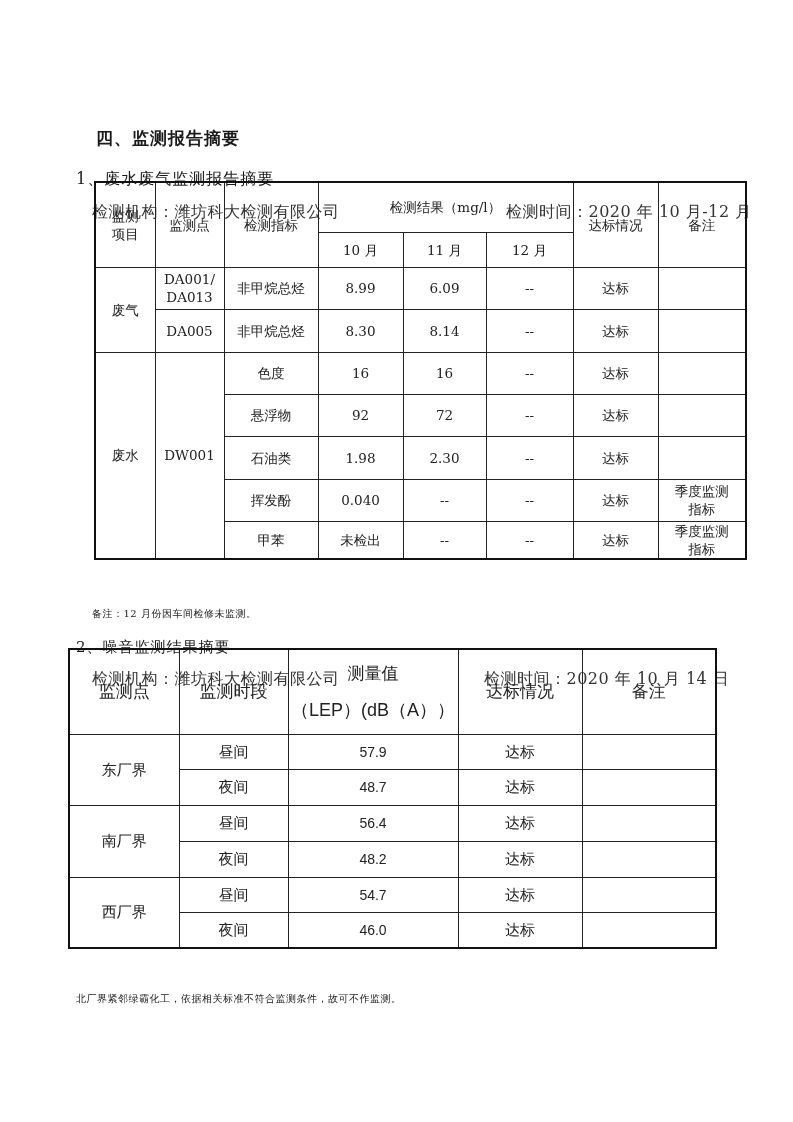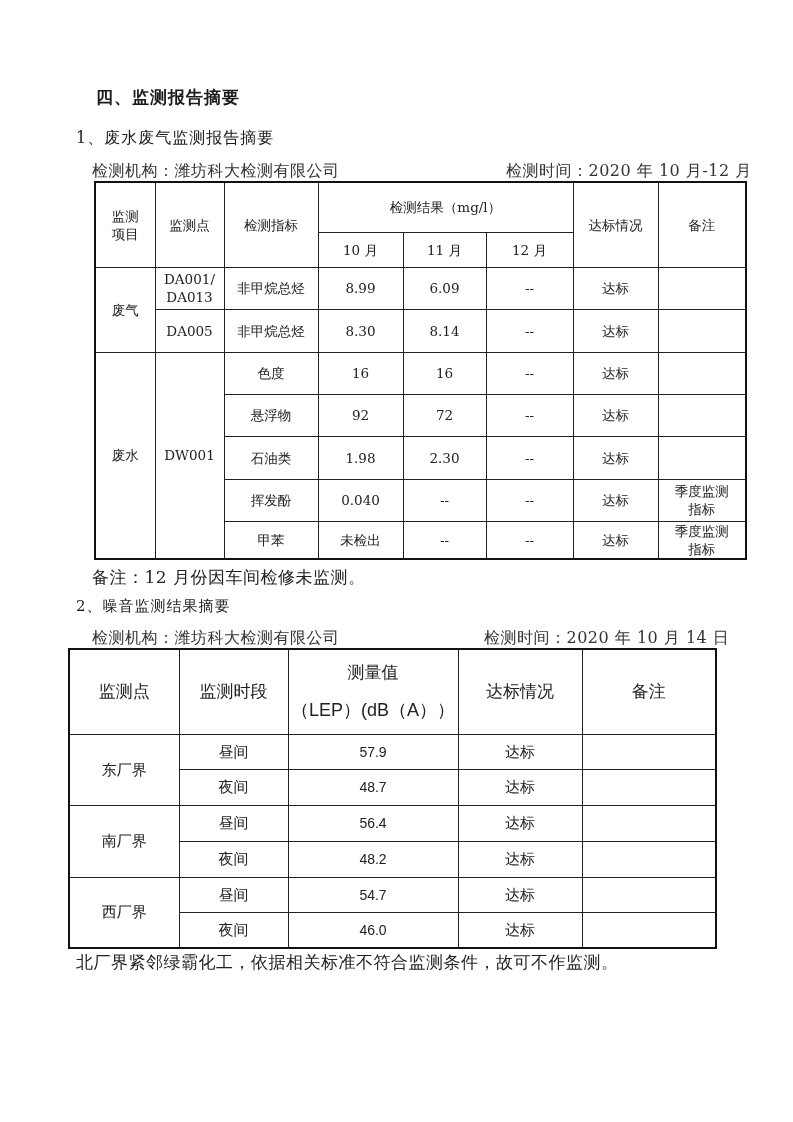--- a/index.html
+++ b/index.html
@@ -1,31 +1,31 @@
 <!DOCTYPE html>
 <html><head>
 <meta charset="utf-8">
 <style>
   html, body { margin:0; padding:0; background:#ffffff; }
   body { width:793px; height:1122px; position:relative; overflow:hidden;
          font-family:"DejaVu Serif", "Liberation Serif", serif; color:#1a1a1a; }
-  .abs { position:absolute; white-space:nowrap; }
+  .abs { position:absolute; white-space:nowrap;margin-top:41px; }
   .h1 { left:96px; top:86px; font-size:17px; font-weight:bold; font-family:"DejaVu Sans", sans-serif; letter-spacing:1px; }
   .h2 { left:76px; top:128px; font-size:16px; letter-spacing:1px; }
   .h2b { left:76px; top:597px; font-size:15px; letter-spacing:1px; }
   .meta { font-size:16px; color:#333; letter-spacing:0.5px; }
   table { position:absolute; border-collapse:collapse; table-layout:fixed; }
   td { border:1px solid #222; text-align:center; vertical-align:middle; padding:0; font-size:13.5px; line-height:18px; color:#222; }
   table.t1 { left:68px; top:181px; width:651px; border:2px solid #111;margin-left:26px; }
   table.t1 td { font-size:13.5px; }
   table.t2 { left:68px; top:648px; width:647px; border:2px solid #111; }
   table.t2 td { font-family:"Liberation Sans", "DejaVu Sans", sans-serif; font-size:15px; }
   table.t2 td.num { font-size:14px; }
   table.t2 td.hdr { font-size:17px; }
-  .note { font-size:17px; color:#222; letter-spacing:0.5px; }
+  .note { font-size:10px; color:#222; letter-spacing:0.5px; }
 </style>
 </head>
 <body>
 
 <div class="abs h1">四、监测报告摘要</div>
 <div class="abs h2">1、废水废气监测报告摘要</div>
 <div class="abs meta" style="left:92px; top:161px;">检测机构：潍坊科大检测有限公司</div>
 <div class="abs meta" style="left:506px; top:161px;">检测时间：2020 年 10 月-12 月</div>
 
 <table class="t1">
@@ -133,21 +133,21 @@
       <col style="width:109px">
       <col style="width:170px">
     <col style="width:124px">
       <col style="width:134px">
   </colgroup>
   <tbody>
       <tr style="height:85px">
     <td class="hdr">监测点</td>
     <td class="hdr">监测时段</td>
     <td class="hdr">
-      <div style="line-height:22px;font-family:Liberation Mono, monospace;">测量值</div>
+      <div style="line-height:22px;">测量值</div>
       <div style="line-height:22px; margin-top:14px; font-size:18px;">（LEP）(dB（A））</div>
     </td>
     <td class="hdr">达标情况</td>
     <td class="hdr">备注</td>
   </tr>
   <tr style="height:35px">
     <td rowspan="2">东厂界</td>
     <td>昼间</td>
     <td class="num">57.9</td>
     <td>达标</td>

